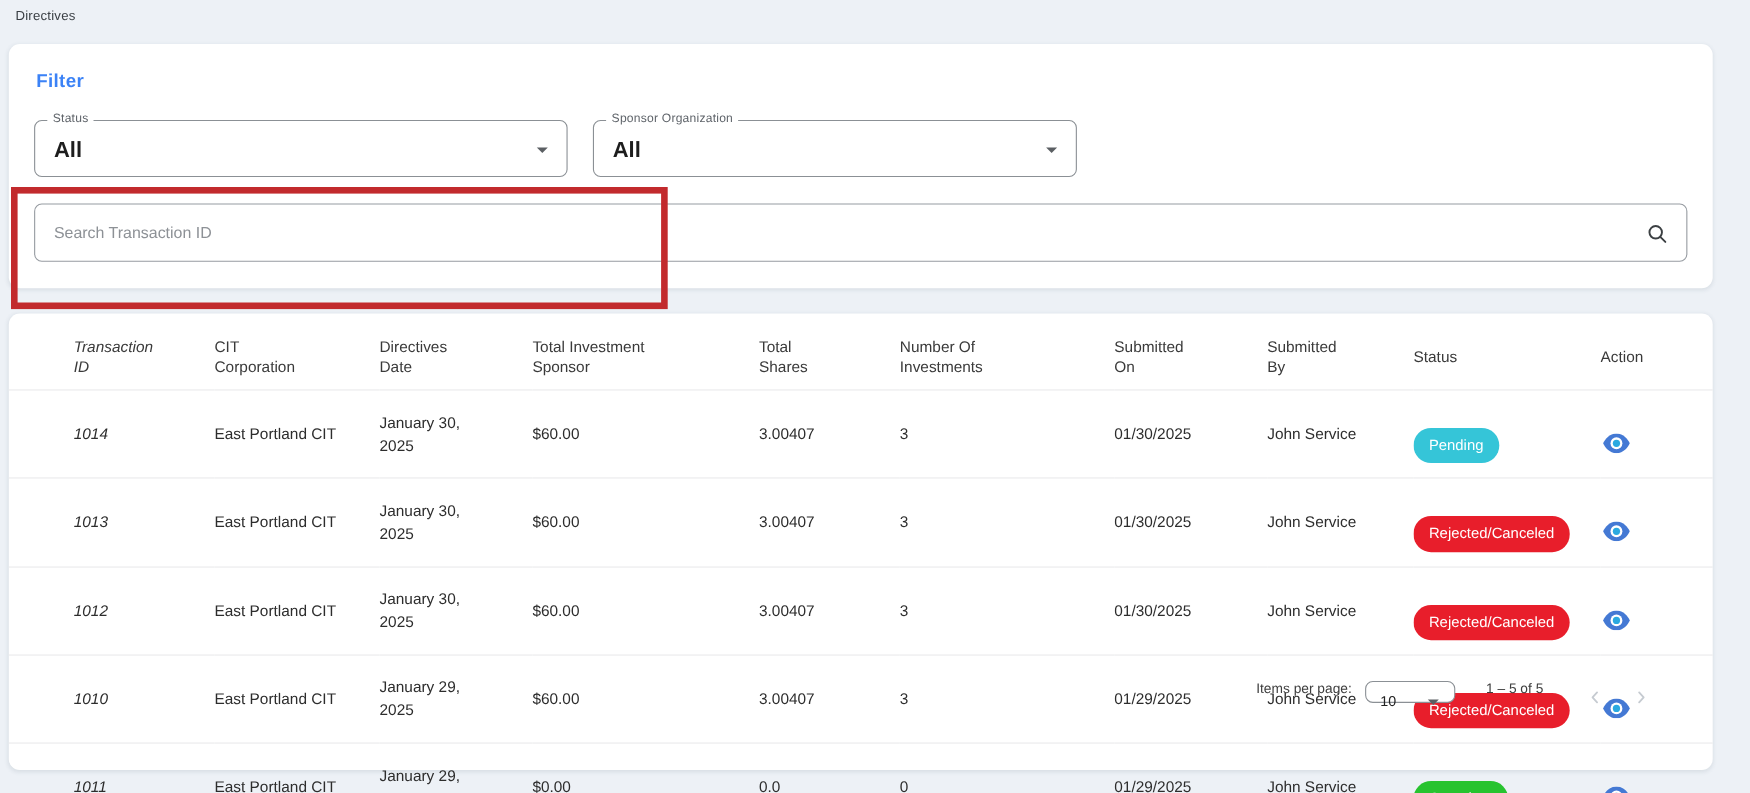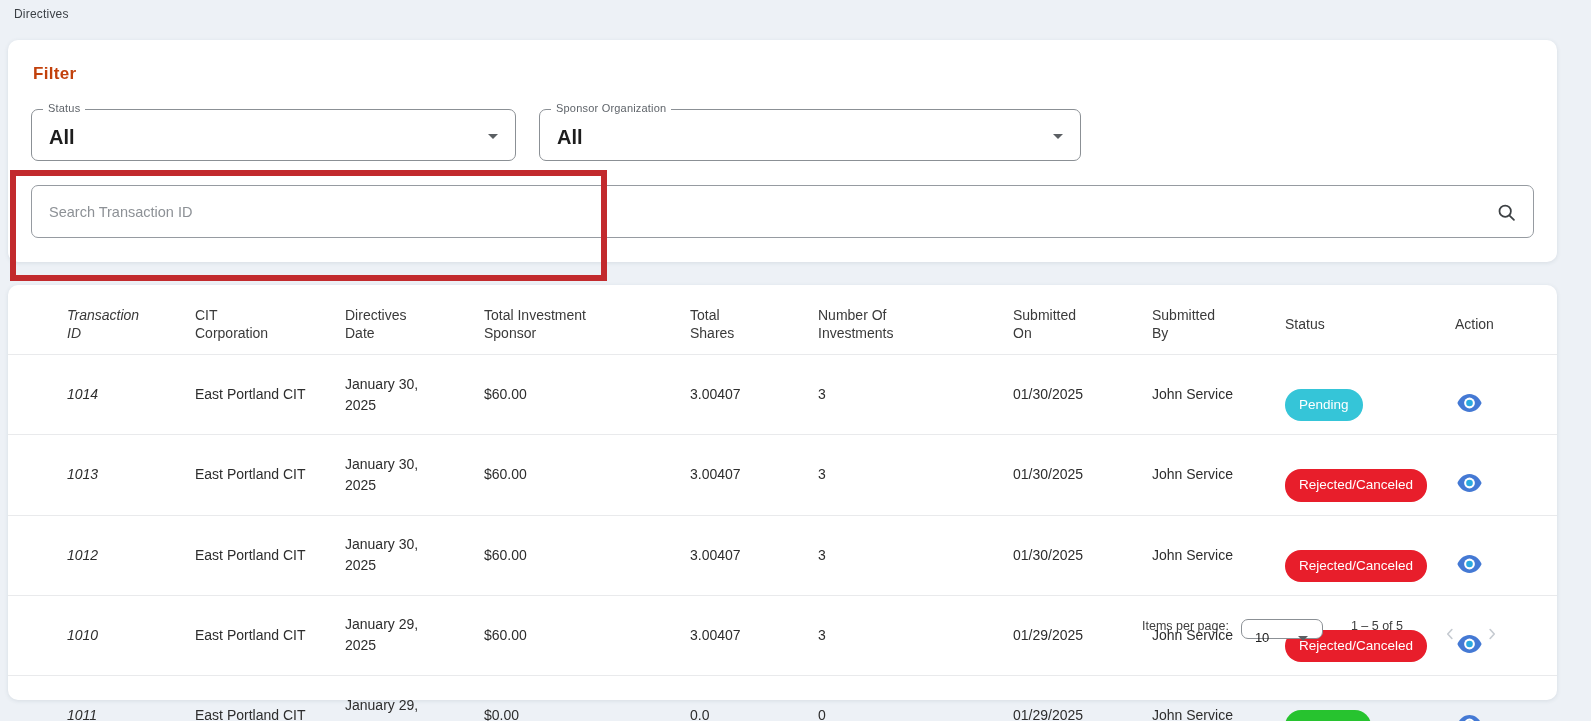--- a/index.html
+++ b/index.html
@@ -14,28 +14,28 @@
     position:absolute; left:14px; top:7px;
     font-size:12px; color:#3a3f44; letter-spacing:.2px;
   }
   .card {
     position:absolute; left:8px; width:1549px; background:#fff;
     border-radius:10px; box-shadow:0 1px 4px rgba(60,80,100,.12);
   }
   .filter-card { top:40px; height:222px; }
   .filter-heading {
     position:absolute; left:25px; top:24px;
-    font-size:17px; font-weight:700; color:#c2410c; letter-spacing:.3px;
+    font-size:17px; font-weight:700; color:#3b82f6; letter-spacing:.3px;
   }
   .outlined-field {
     position:absolute; height:52px; background:#fff;
     border:1px solid #8b9095; border-radius:7px;
   }
   .status-field  { left:23px;  top:69px; width:485px; }
-  .sponsor-field { left:531px; top:69px; width:542px;text-align:center; }
+  .sponsor-field { left:531px; top:69px; width:440px;text-align:center; }
   .field-label {
     position:absolute; top:-8px; left:11px; background:#fff; padding:0 5px;
     font-size:11px; color:#5f646a; letter-spacing:.2px;
   }
   .field-value {
     position:absolute; left:17px; top:16px;
     font-size:20px; font-weight:700; color:#1d1d1d;
   }
   .caret-down {
     position:absolute; right:17px; top:24px; width:0; height:0;

